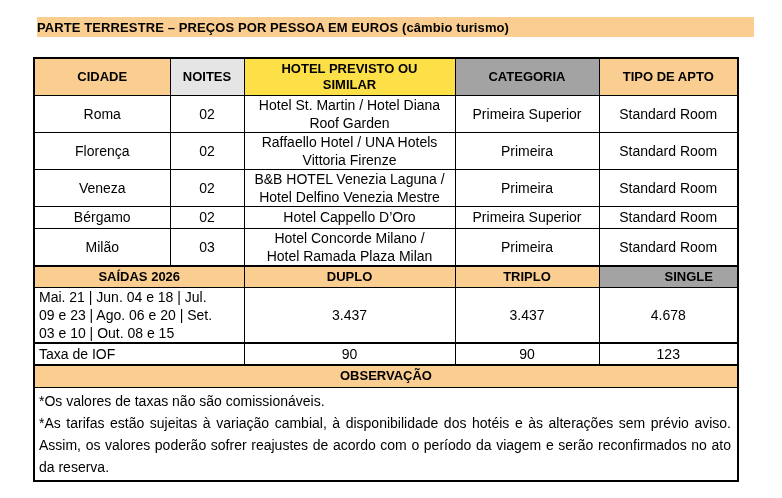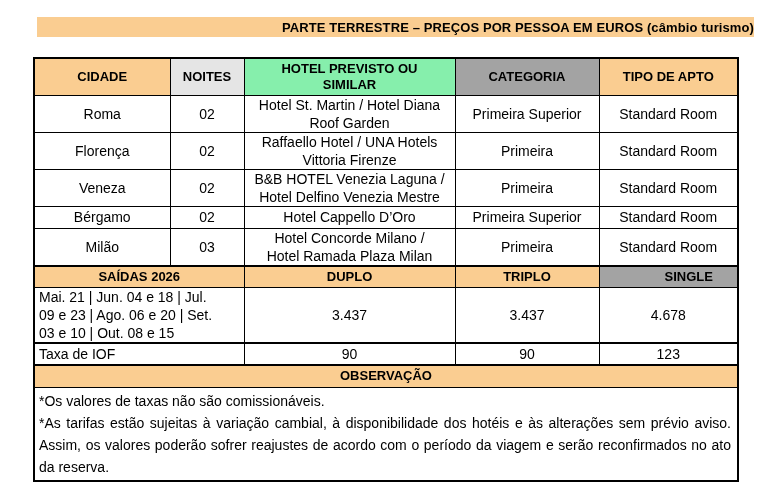--- a/index.html
+++ b/index.html
@@ -15,21 +15,21 @@
     overflow: hidden;
   }
   .title-bar {
     position: absolute;
     left: 37px;
     top: 17px;
     width: 717px;
     height: 20px;
     display: flex;
     align-items: center;
-    justify-content: flex-end;
+    justify-content: flex-start;
     font-weight: bold;
     font-size: 13px;
     letter-spacing: 0.1px;
   }
   table.main-table {
     position: absolute;
     left: 33px;
     top: 57px;
     width: 704px;
     border-collapse: collapse;
@@ -85,21 +85,21 @@
       <col style="width:74px">
       <col style="width:211px">
       <col style="width:144px">
       <col style="width:139px">
     </colgroup>
 
     <tbody>
         <tr class="h37">
       <th class="accent" style="background-color: rgb(250, 205, 145);">CIDADE</th>
       <th class="accent" style="background-color: #e5e5e5;">NOITES</th>
-      <th class="accent" style="background-color: #86efac; text-align: center;">HOTEL PREVISTO OU
+      <th class="accent" style="background-color: #fde047; text-align: center;">HOTEL PREVISTO OU
 SIMILAR</th>
       <th class="accent" style="background-color: #a3a3a3;">CATEGORIA</th>
       <th class="accent" style="background-color: rgb(250, 205, 145);">TIPO DE APTO</th>
     </tr>
 
     <tr class="h37">
       <td>Roma</td>
       <td>02</td>
       <td>Hotel St. Martin / Hotel Diana
 Roof Garden</td>

